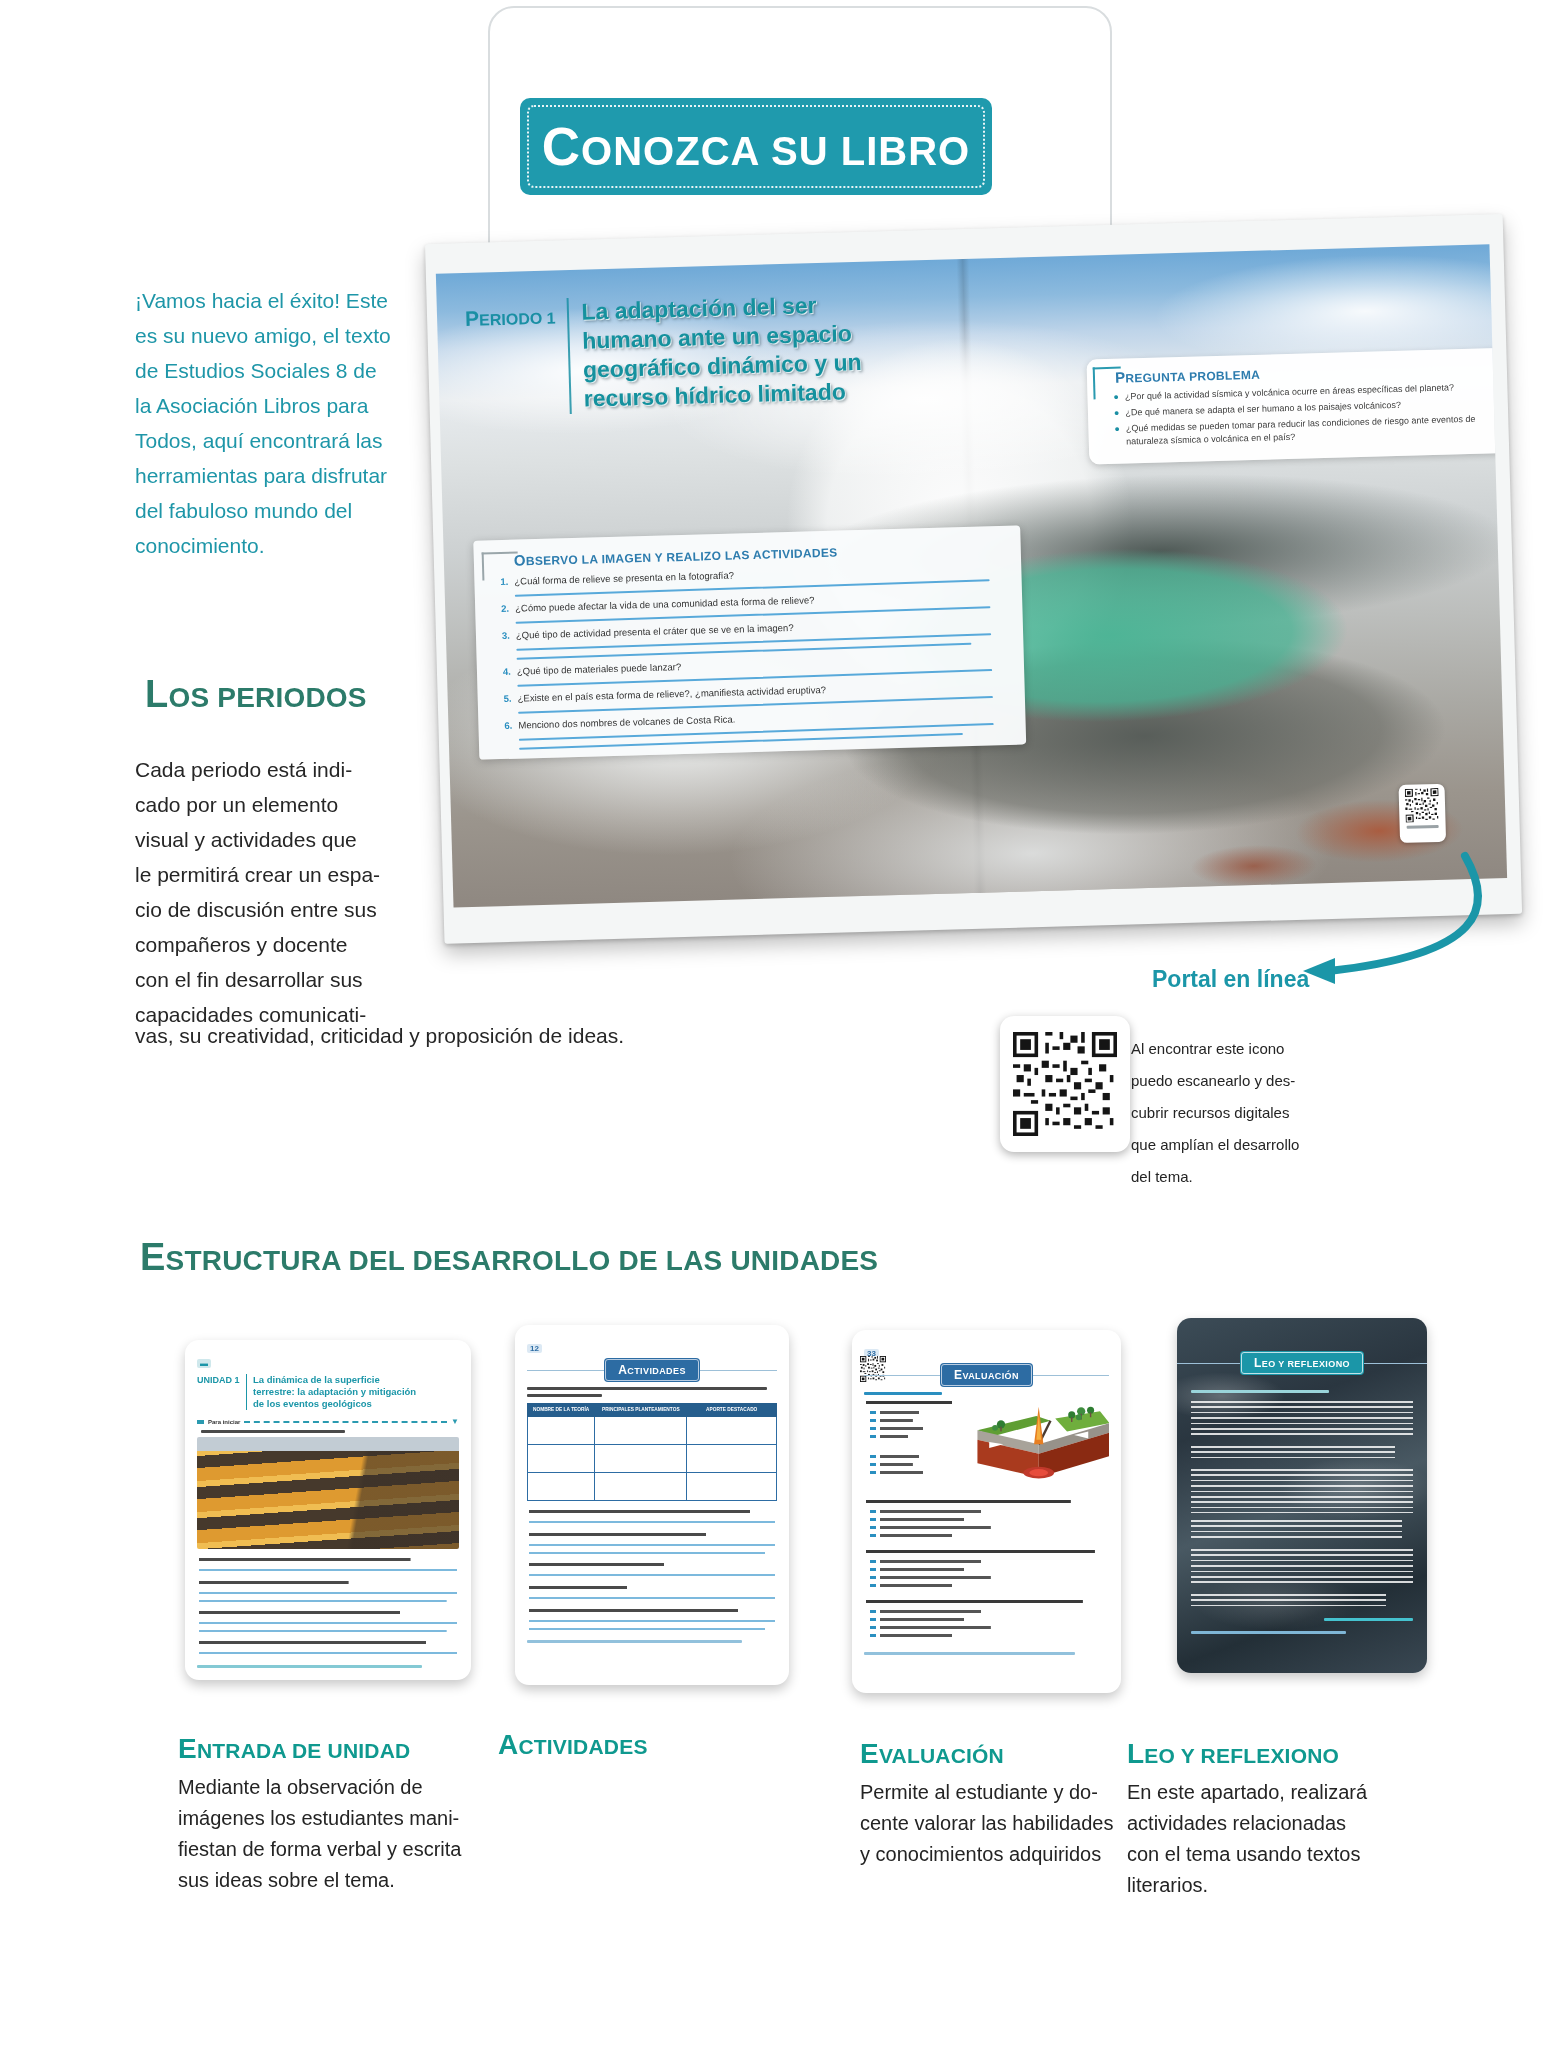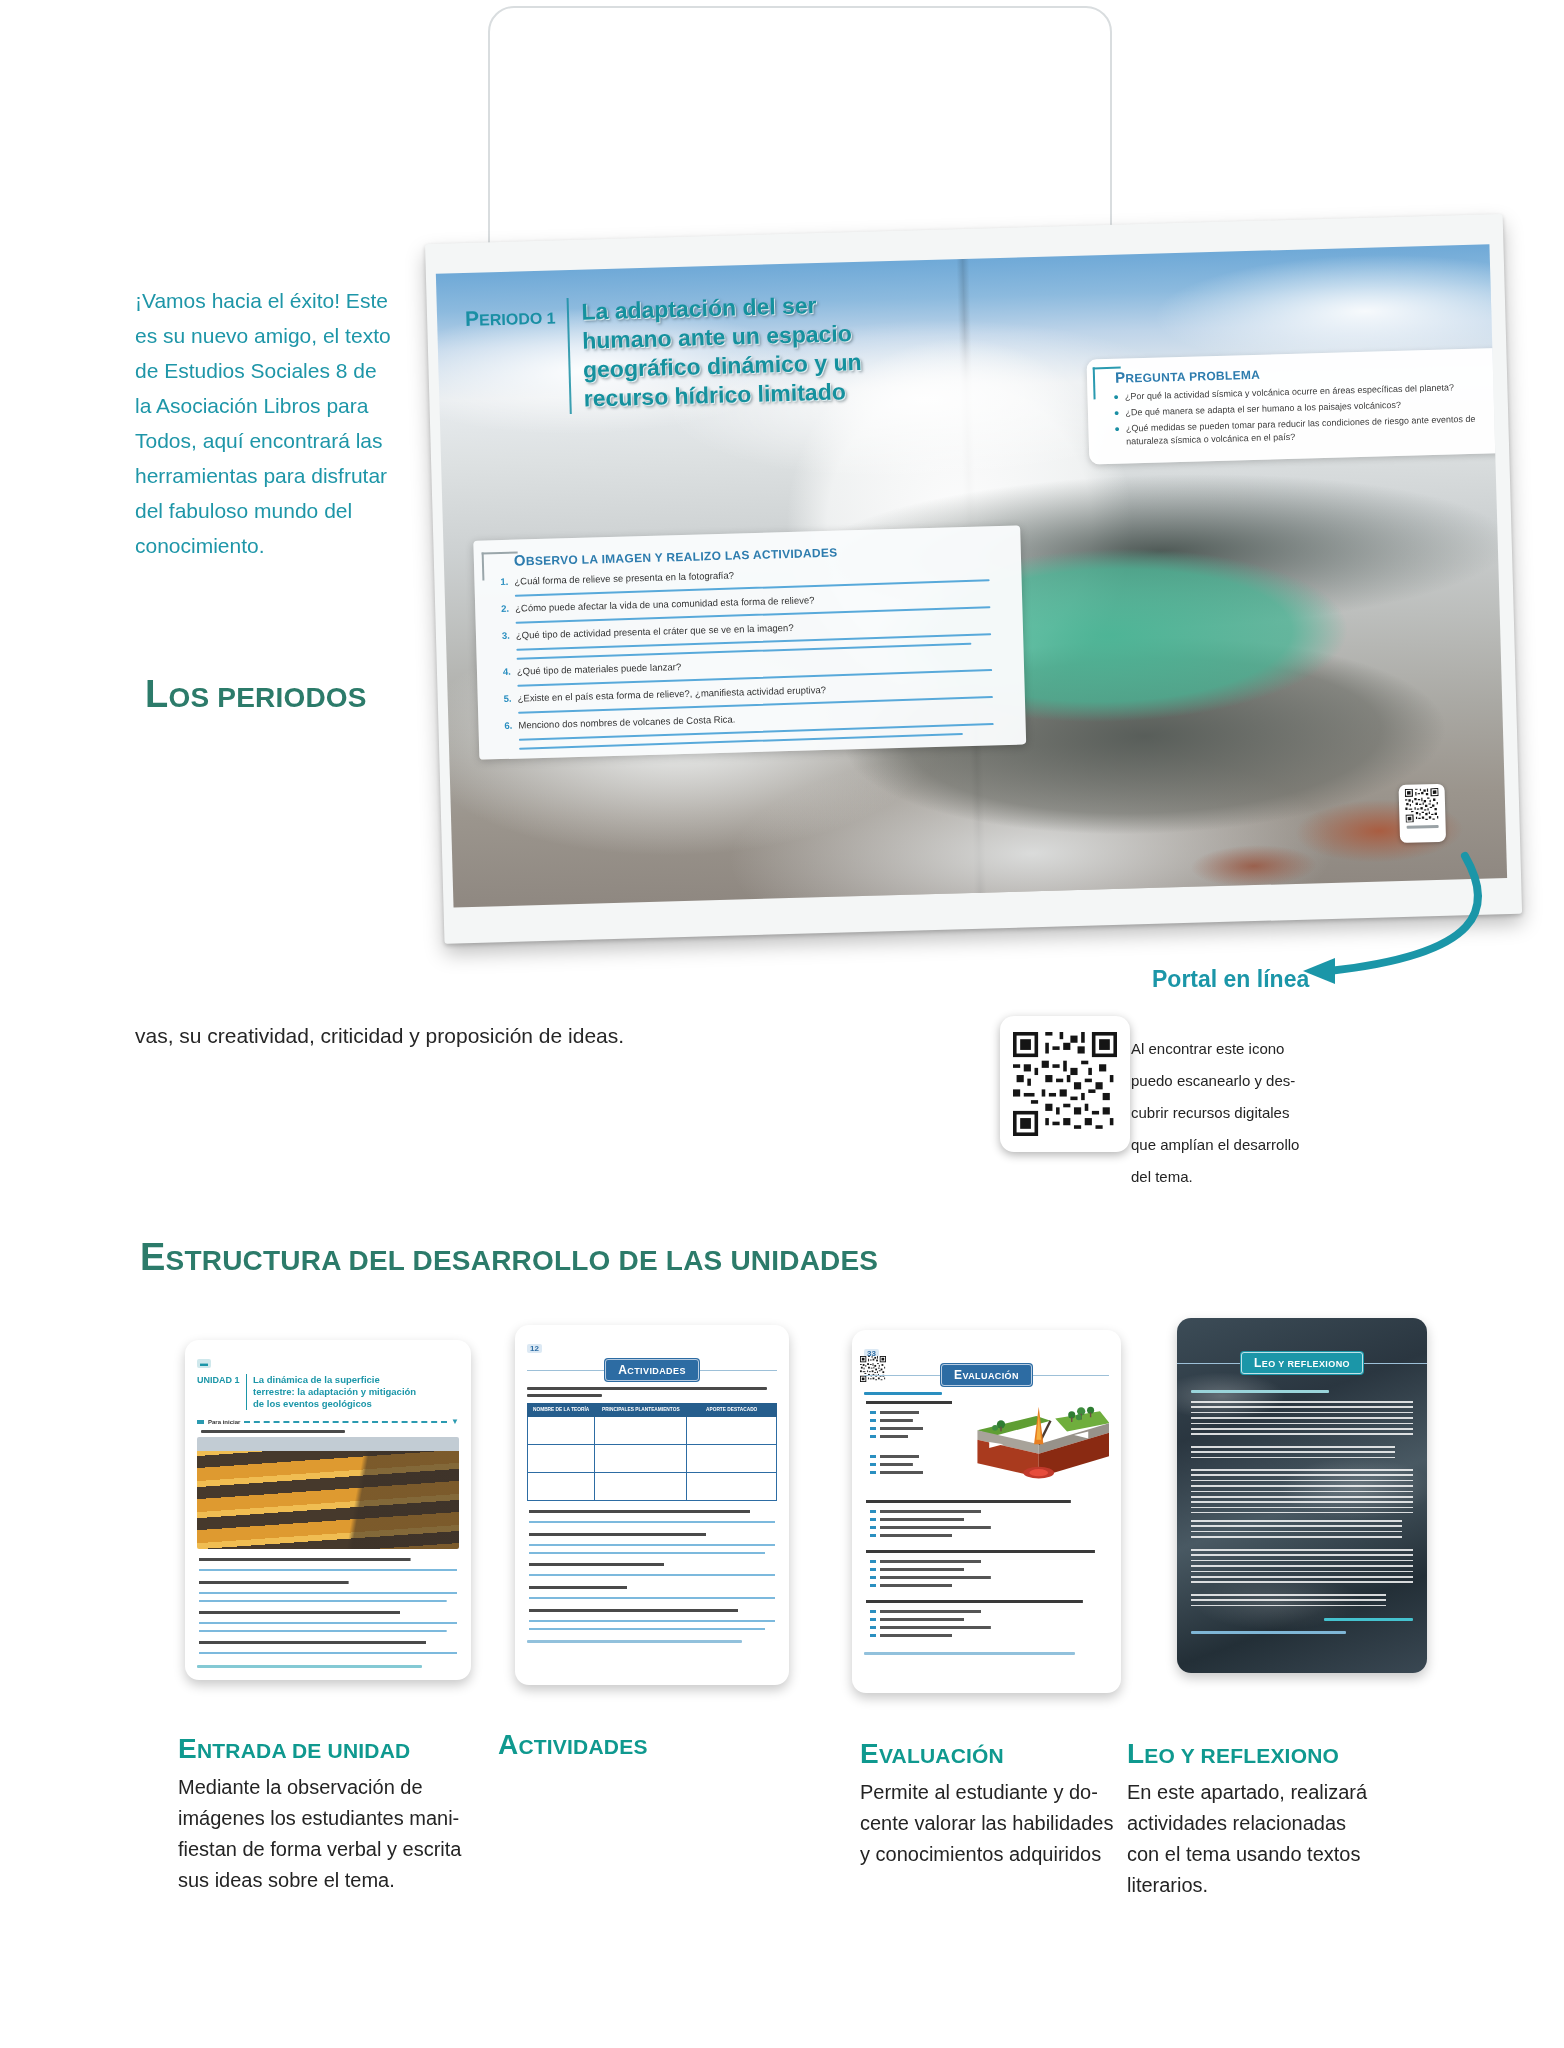--- a/index.html
+++ b/index.html
@@ -211,30 +211,41 @@
         <rect x="20" y="24" width="2" height="2"></rect>
           <rect x="23" y="26" width="2" height="1"></rect>
       </g>
     </symbol>
   </defs>
 </svg>
 
 <div id="page">
 
   <div class="abs top-outline"></div>
+  <div class="abs titlebox">
+    <h1 class="pagetitle">Conozca su libro</h1>
+  </div>
 
   <p class="abs intro pre">¡Vamos hacia el éxito! Este
 es su nuevo amigo, el texto
 de Estudios Sociales 8 de
 la Asociación  Libros para
 Todos, aquí encontrará las
 herramientas para disfrutar
 del  fabuloso  mundo  del
 conocimiento.</p>
   <h2 class="abs h-green periodos-h">Los periodos</h2>
+  <p class="abs bodytext para1 pre">Cada periodo está indi-
+cado por un elemento
+visual y actividades que
+le permitirá crear un espa-
+cio de discusión entre sus
+compañeros y docente
+con el  fin desarrollar sus
+capacidades    comunicati-</p>
   <p class="abs bodytext para1cont">vas, su creatividad, criticidad y proposición de ideas.</p>
 
   <div class="abs spread">
     <div class="photo">
       <div class="period-title-wrap">
         <span class="period-label">Periodo 1</span>
         <span class="period-sep"></span>
         <span class="period-title pre">La adaptación del ser
 humano ante un espacio
 geográfico dinámico y un

